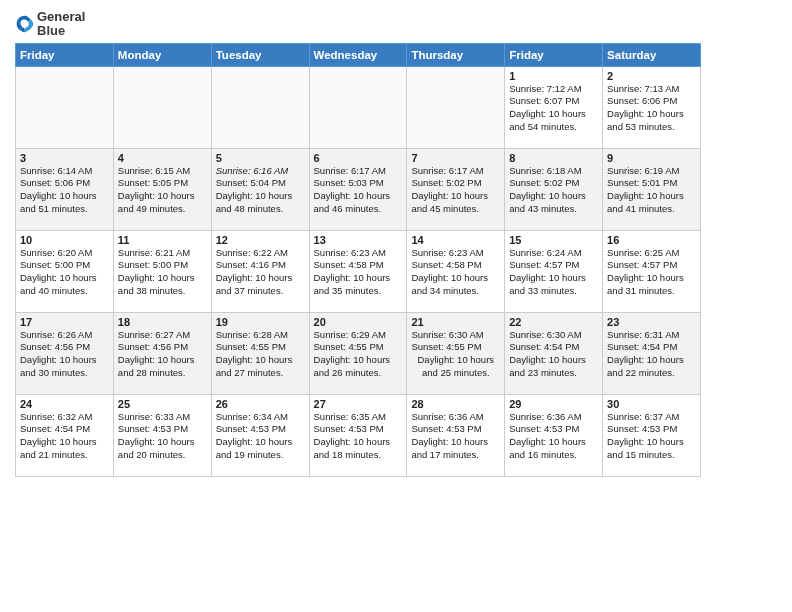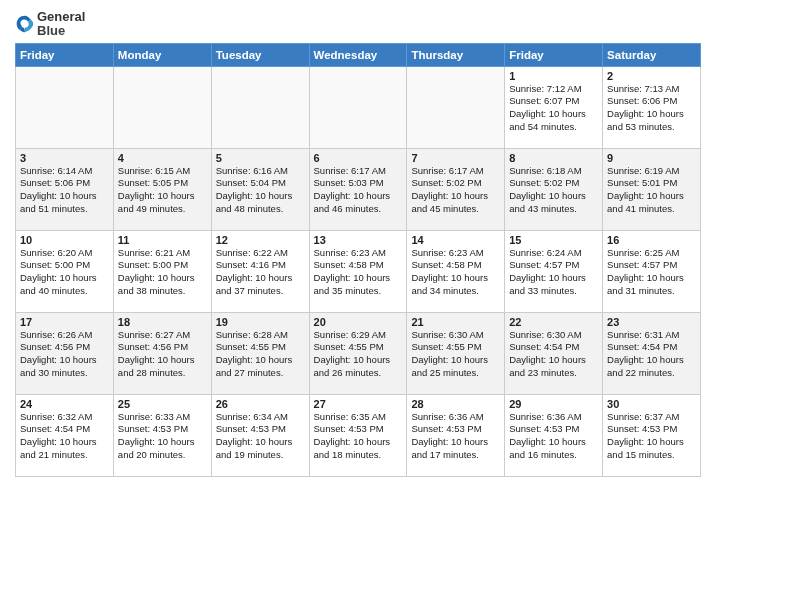--- a/index.html
+++ b/index.html
@@ -150,21 +150,21 @@
             <div style="line-height: 1.35;">Daylight: 10 hours and 51 minutes.</div>
           </td>
           <td style="background: rgb(242, 242, 242);">
             <span class="day-num">4</span>
             <div style="line-height: 1.35;">Sunrise: 6:15 AM</div>
             <div style="line-height: 1.35;">Sunset: 5:05 PM</div>
             <div style="line-height: 1.35;">Daylight: 10 hours and 49 minutes.</div>
           </td>
           <td style="background: rgb(242, 242, 242);">
             <span class="day-num">5</span>
-            <div style="line-height: 1.35;">Sunrise: 6:16 AM</div>
+            <div style="line-height: 1.35; font-style: italic;">Sunrise: 6:16 AM</div>
             <div style="line-height: 1.35;">Sunset: 5:04 PM</div>
             <div style="line-height: 1.35;">Daylight: 10 hours and 48 minutes.</div>
           </td>
           <td style="background: rgb(242, 242, 242);">
             <span class="day-num">6</span>
             <div style="line-height: 1.35;">Sunrise: 6:17 AM</div>
             <div style="line-height: 1.35;">Sunset: 5:03 PM</div>
             <div style="line-height: 1.35;">Daylight: 10 hours and 46 minutes.</div>
           </td>
           <td style="background: rgb(242, 242, 242);">
@@ -252,21 +252,21 @@
           <td style="background: rgb(242, 242, 242);">
             <span class="day-num">20</span>
             <div style="line-height: 1.35;">Sunrise: 6:29 AM</div>
             <div style="line-height: 1.35;">Sunset: 4:55 PM</div>
             <div style="line-height: 1.35;">Daylight: 10 hours and 26 minutes.</div>
           </td>
           <td style="background: rgb(242, 242, 242);">
             <span class="day-num">21</span>
             <div style="line-height: 1.35;">Sunrise: 6:30 AM</div>
             <div style="line-height: 1.35;">Sunset: 4:55 PM</div>
-            <div style="line-height: 1.35;">Daylight: 10 hours and 25 minutes.</div>
+            <div style="line-height: 1.35; text-align: center;">Daylight: 10 hours and 25 minutes.</div>
           </td>
           <td style="background: rgb(242, 242, 242);">
             <span class="day-num">22</span>
             <div style="line-height: 1.35;">Sunrise: 6:30 AM</div>
             <div style="line-height: 1.35;">Sunset: 4:54 PM</div>
             <div style="line-height: 1.35;">Daylight: 10 hours and 23 minutes.</div>
           </td>
           <td style="background: rgb(242, 242, 242);">
             <span class="day-num">23</span>
             <div style="line-height: 1.35;">Sunrise: 6:31 AM</div>

